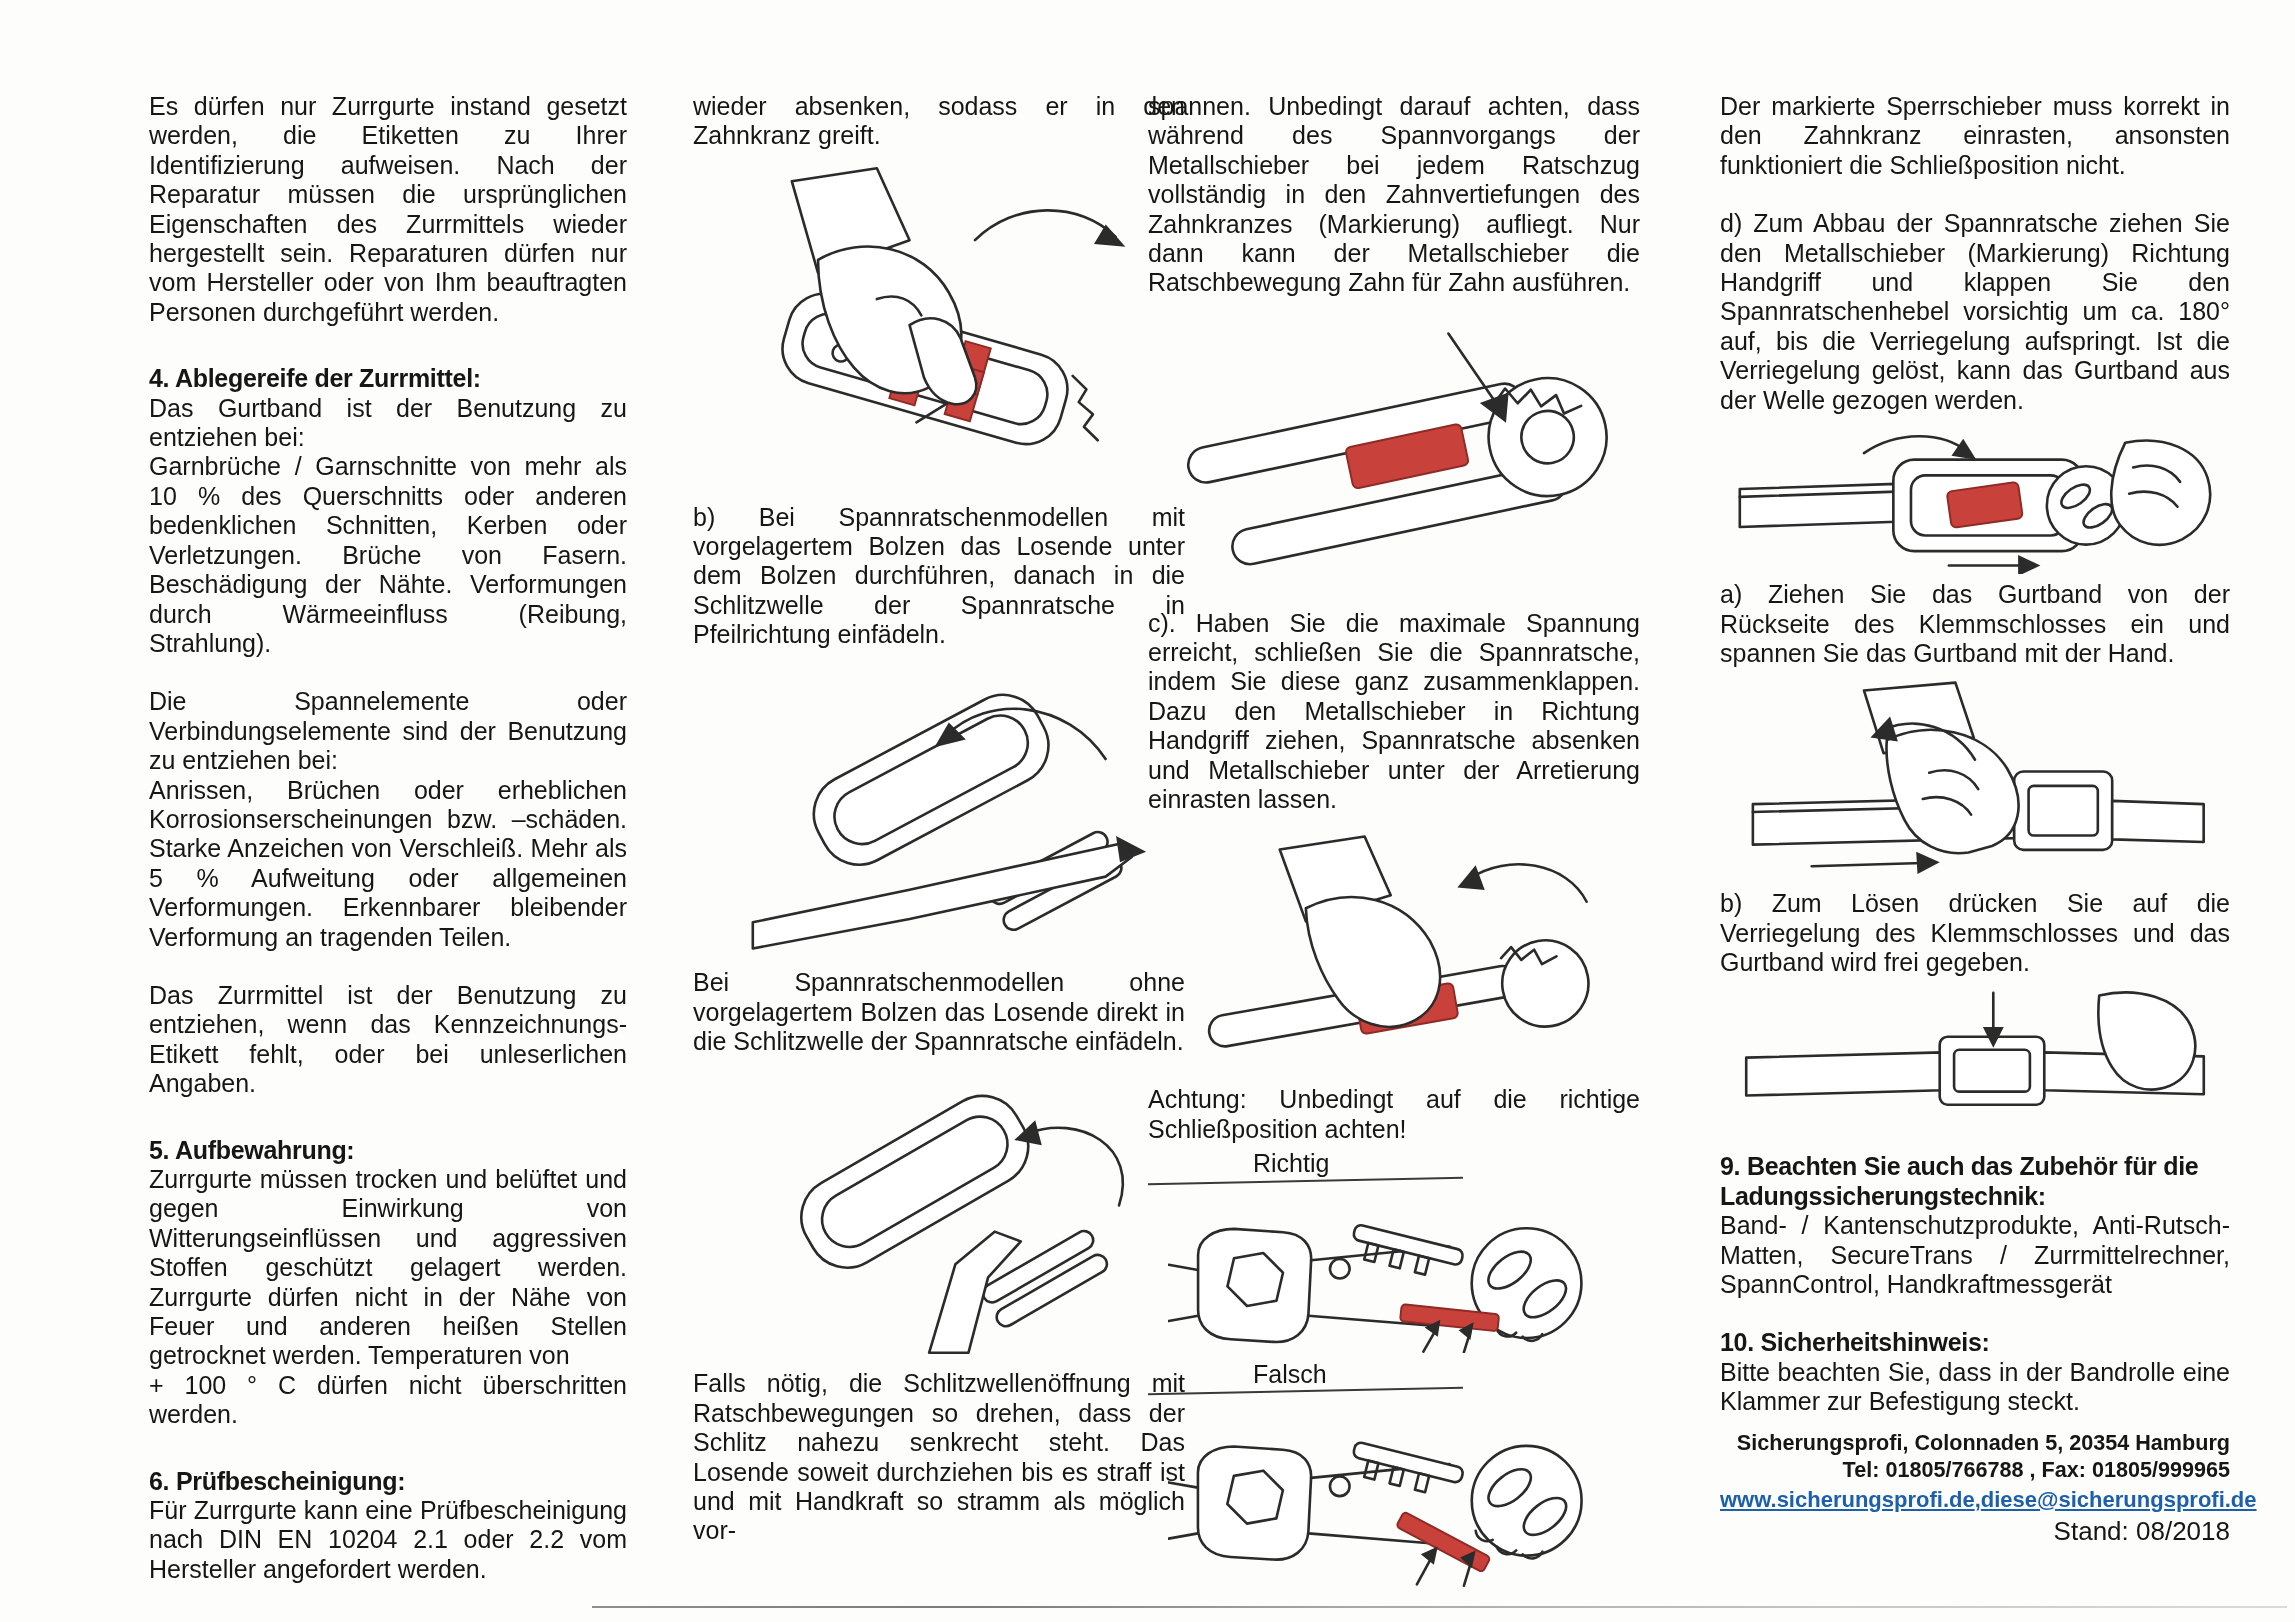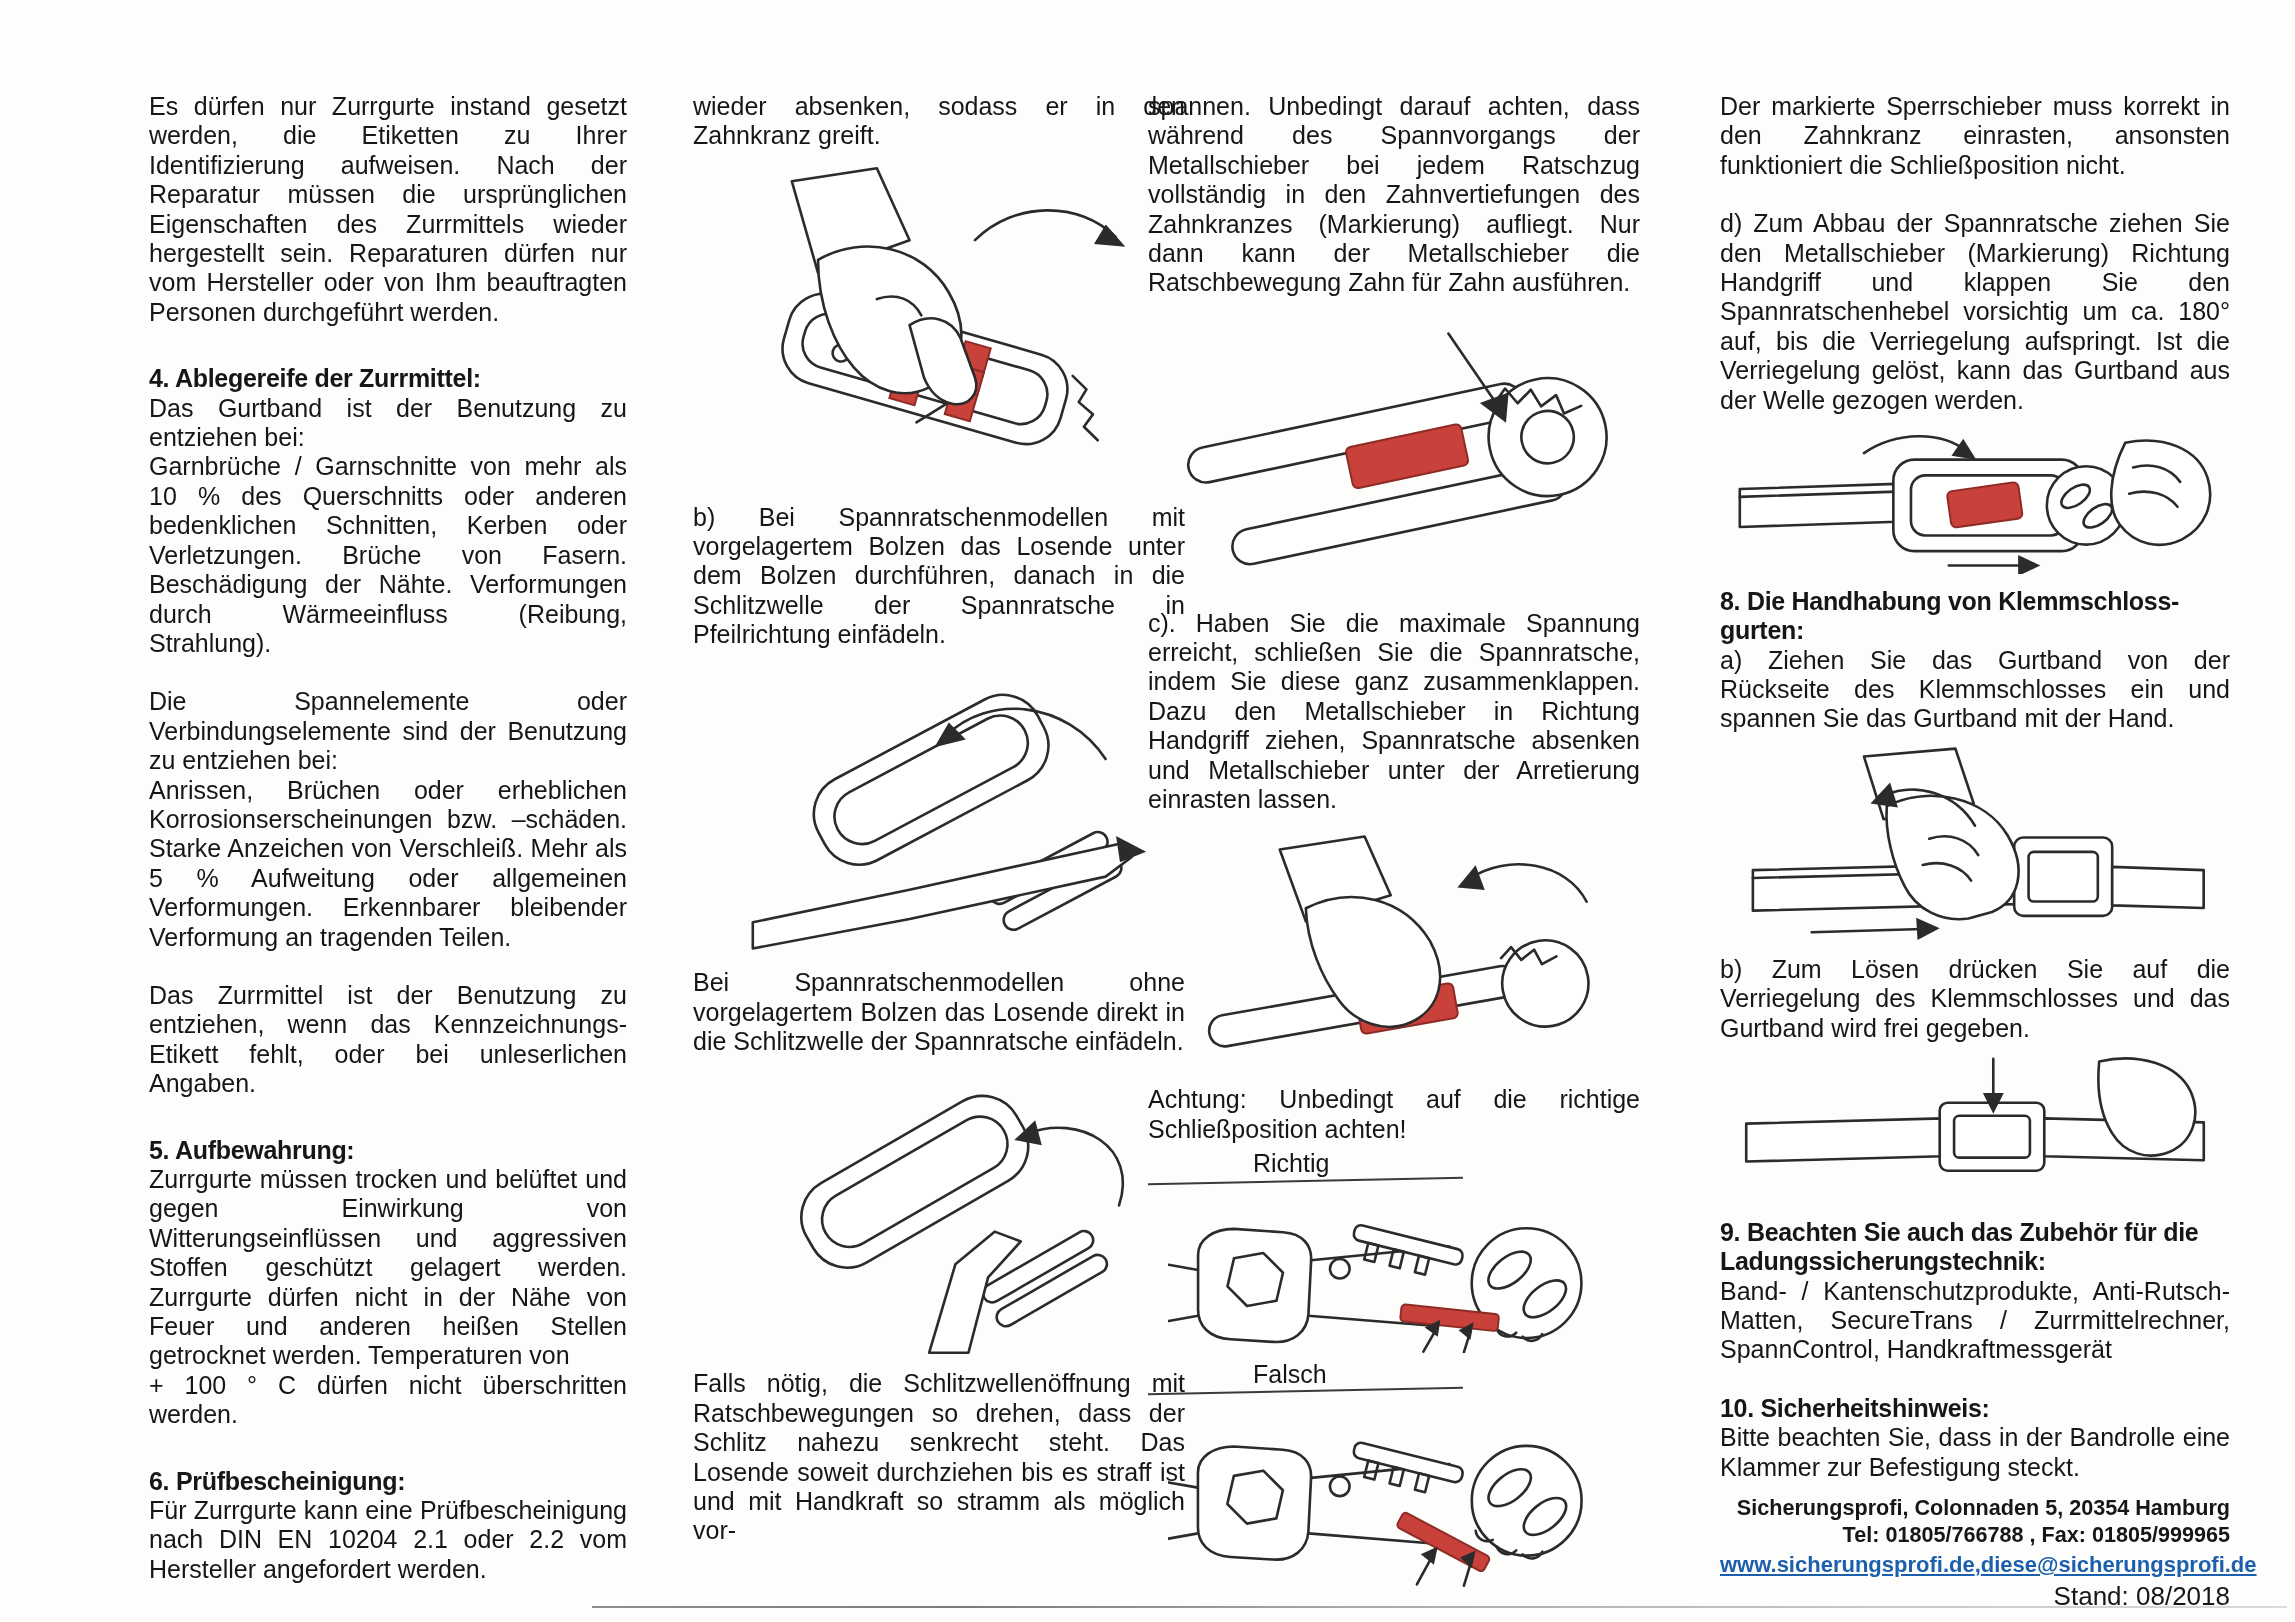--- a/index.html
+++ b/index.html
@@ -247,21 +247,20 @@
         <ellipse class="ln" cx="558" cy="136" rx="25" ry="13" transform="rotate(-35 558 136)"></ellipse>
         <path class="wh" d="M600 24 C 660 12 712 34 726 78 C 738 116 722 154 687 172 C 652 189 614 179 592 150 C 572 124 574 76 600 24 Z"></path>
         <path class="ln" d="M612 62 C 640 54 668 62 684 84 M606 102 C 636 94 664 102 680 122"></path>
         <path class="ln" d="M200 40 C 250 6 320 6 358 38" stroke-width="6"></path>
         <polygon class="ah" points="372,50 352,18 334,44"></polygon>
         <line class="ln" x1="330" y1="212" x2="446" y2="212" stroke-width="7"></line>
         <polygon class="ah" points="470,212 436,196 436,228"></polygon>
       </svg>
     </div>
 
-    <p class="h mts">8. Die Handhabung von Klemmschloss-gurten:</p>
     <p class="p">a) Ziehen Sie das Gurtband von der Rückseite des Klemmschlosses ein und spannen Sie das Gurtband mit der Hand.</p>
 
     <div class="fig">
       <svg width="484" height="196" viewBox="0 0 740 300">
         <path class="wh" d="M30 190 L430 180 L430 242 L30 252 Z"></path>
         <path class="ln" d="M30 202 L430 192"></path>
         <rect class="wh" x="430" y="140" width="150" height="120" rx="14"></rect>
         <rect class="ln" x="452" y="162" width="106" height="76" rx="8"></rect>
         <path class="wh" d="M580 185 L720 190 L720 248 L580 244 Z"></path>
         <path class="wh" d="M200 16 L340 4 L368 88 L230 112 Z"></path>

